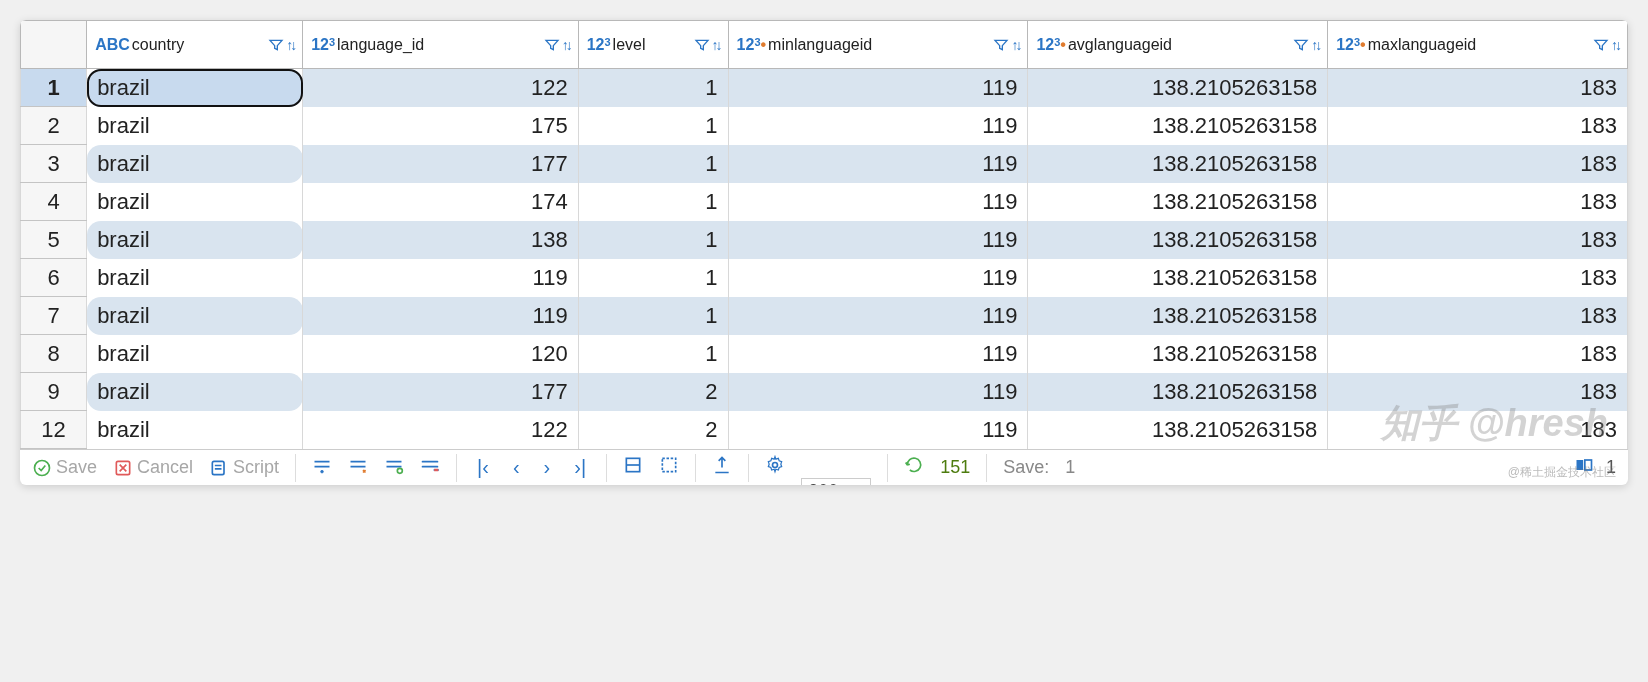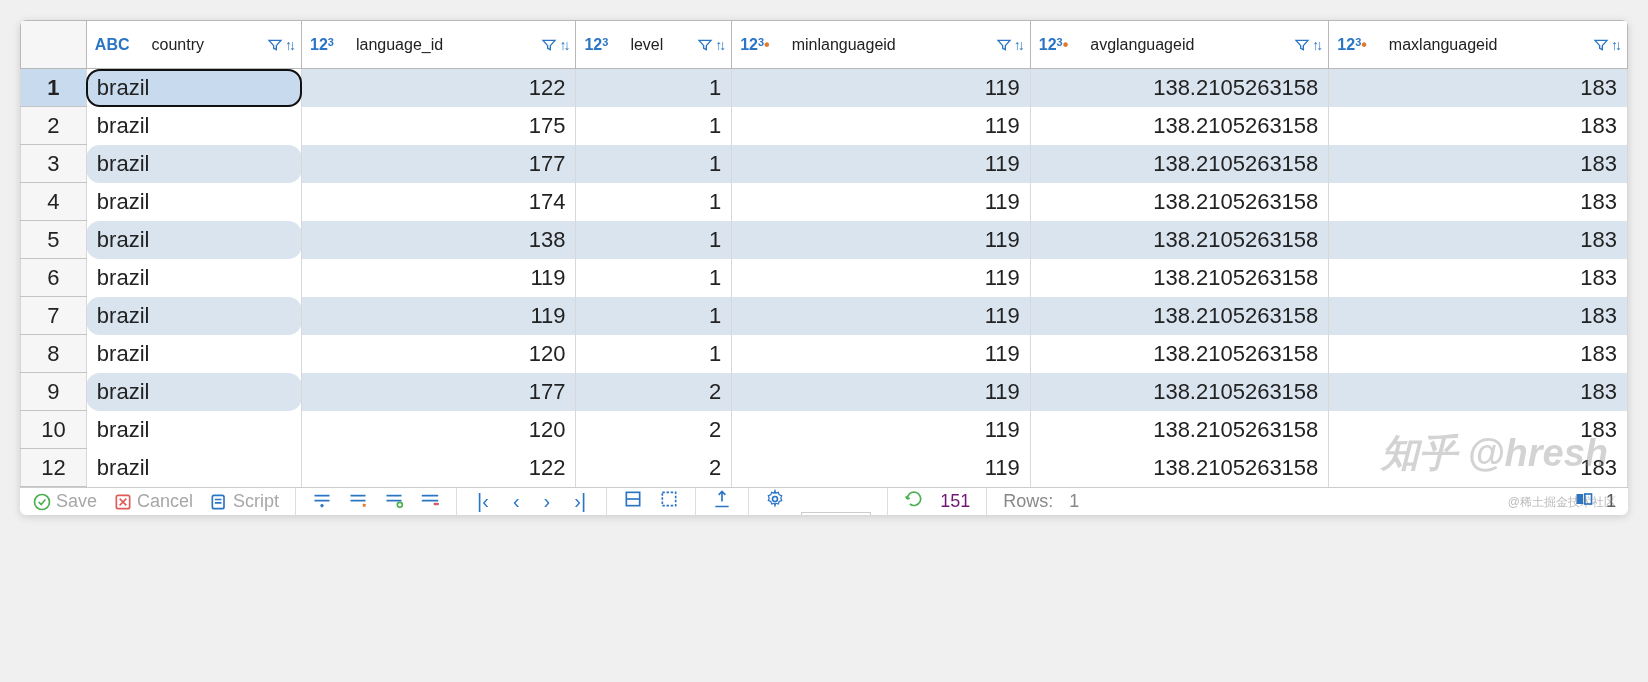--- a/index.html
+++ b/index.html
@@ -33,21 +33,21 @@
   height: 48px;
   white-space: nowrap;
 }
 .hdr .corner {
   width: 60px;
   background: #f6f6f6;
 }
 .hdr .col-inner {
   display: flex;
   align-items: center;
-  gap: 20px;
+  gap: 0;
   height: 100%;
 }
 .type-icon {
   color: #2b75c5;
   font-size: 16px;
   font-weight: 600;
   flex: 0 0 auto;
 }
 .type-icon sup { font-size: 11px; vertical-align: top; }
 .type-icon .dot { color: #e07b2e; }
@@ -99,21 +99,21 @@
 .c4 { width: 272px; }
 .c5 { width: 272px; }
 
 
 .footer {
   display: flex;
   align-items: center;
   gap: 16px;
   padding: 6px 12px;
   border-top: 1px solid #ccc;
-  height: 28px;
+  height: 36px;
   font-size: 18px;
   color: #a7a7a7;
   overflow: hidden;
   white-space: nowrap;
 }
 .footer .btn { display: inline-flex; align-items: center; gap: 4px; }
 .footer .sep { width: 1px; height: 28px; background: #ddd; }
 .footer svg { width: 20px; height: 20px; }
 .footer .nav-btn { color: #2b75c5; font-size: 20px; padding: 0 4px; }
 .footer .toolbtn { color: #2b75c5; }
@@ -297,29 +297,20 @@
       <div class="row data odd">
         <div class="cell rownum">9</div>
         <div class="cell dcell c0 txt first">brazil</div>
         <div class="cell dcell c1 num">177</div>
         <div class="cell dcell c2 num">2</div>
         <div class="cell dcell c3 num">119</div>
         <div class="cell dcell c4 num">138.2105263158</div>
         <div class="cell dcell c5 num">183</div>
       </div>
       <div class="row data even">
-        <div class="cell rownum">10</div>
-        <div class="cell dcell c0 txt first">brazil</div>
-        <div class="cell dcell c1 num">120</div>
-        <div class="cell dcell c2 num">2</div>
-        <div class="cell dcell c3 num">119</div>
-        <div class="cell dcell c4 num">138.2105263158</div>
-        <div class="cell dcell c5 num">183</div>
-      </div>
-      <div class="row data even">
         <div class="cell rownum">12</div>
         <div class="cell dcell c0 txt first">brazil</div>
         <div class="cell dcell c1 num">122</div>
         <div class="cell dcell c2 num">2</div>
         <div class="cell dcell c3 num">119</div>
         <div class="cell dcell c4 num">138.2105263158</div>
         <div class="cell dcell c5 num">183</div>
       </div>
     </div>
 
@@ -407,25 +398,25 @@
 
     <input class="page-size" value="200" style="">
 
     <span class="sep"></span>
 
     <span class="toolbtn" style="color:#4caf50">
       <svg viewBox="0 0 24 24" fill="none" stroke="#4caf50" stroke-width="2">
           <path d="M4 12a8 8 0 1 1 3 6M4 12l-2-3M4 12l3-1"></path>
         </svg>
     </span>
-    <span style="color:#701a75">151</span>
-
-    <span class="sep"></span>
-
-    <span class="rows-info">Rows:</span>
+    <span style="color:#4d7c0f">151</span>
+
+    <span class="sep"></span>
+
+    <span class="rows-info">Save:</span>
     <span class="rows-info">1</span>
 
     <span class="right">
       <span class="toolbtn">
         <svg viewBox="0 0 24 24" fill="#2b75c5">
             <rect x="3" y="6" width="8" height="12"></rect>
             <rect x="13" y="6" width="8" height="12" fill="none" stroke="#2b75c5" stroke-width="2"></rect>
           </svg>
       </span>
       <span style="color:#555">1</span>

